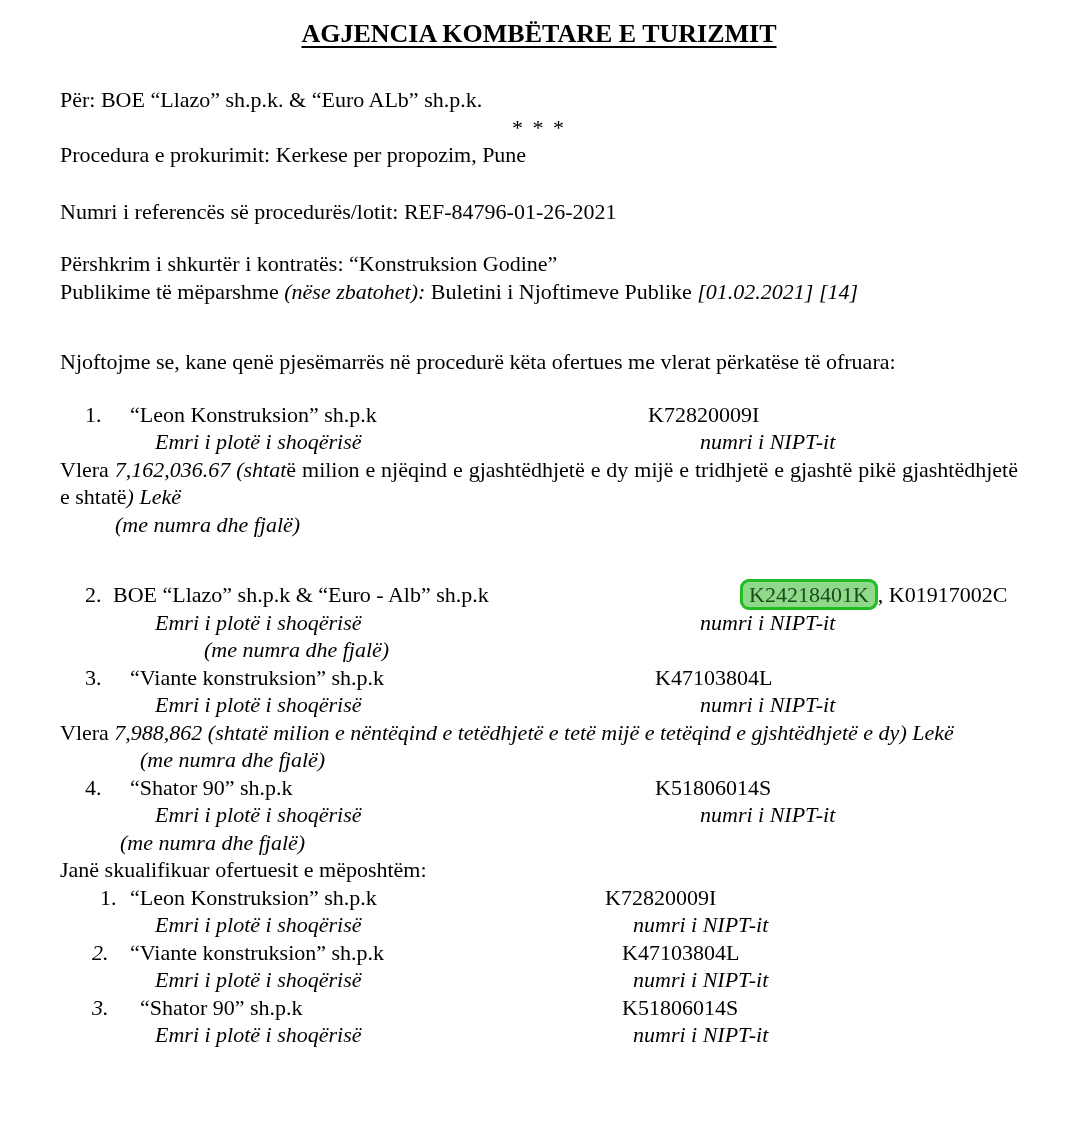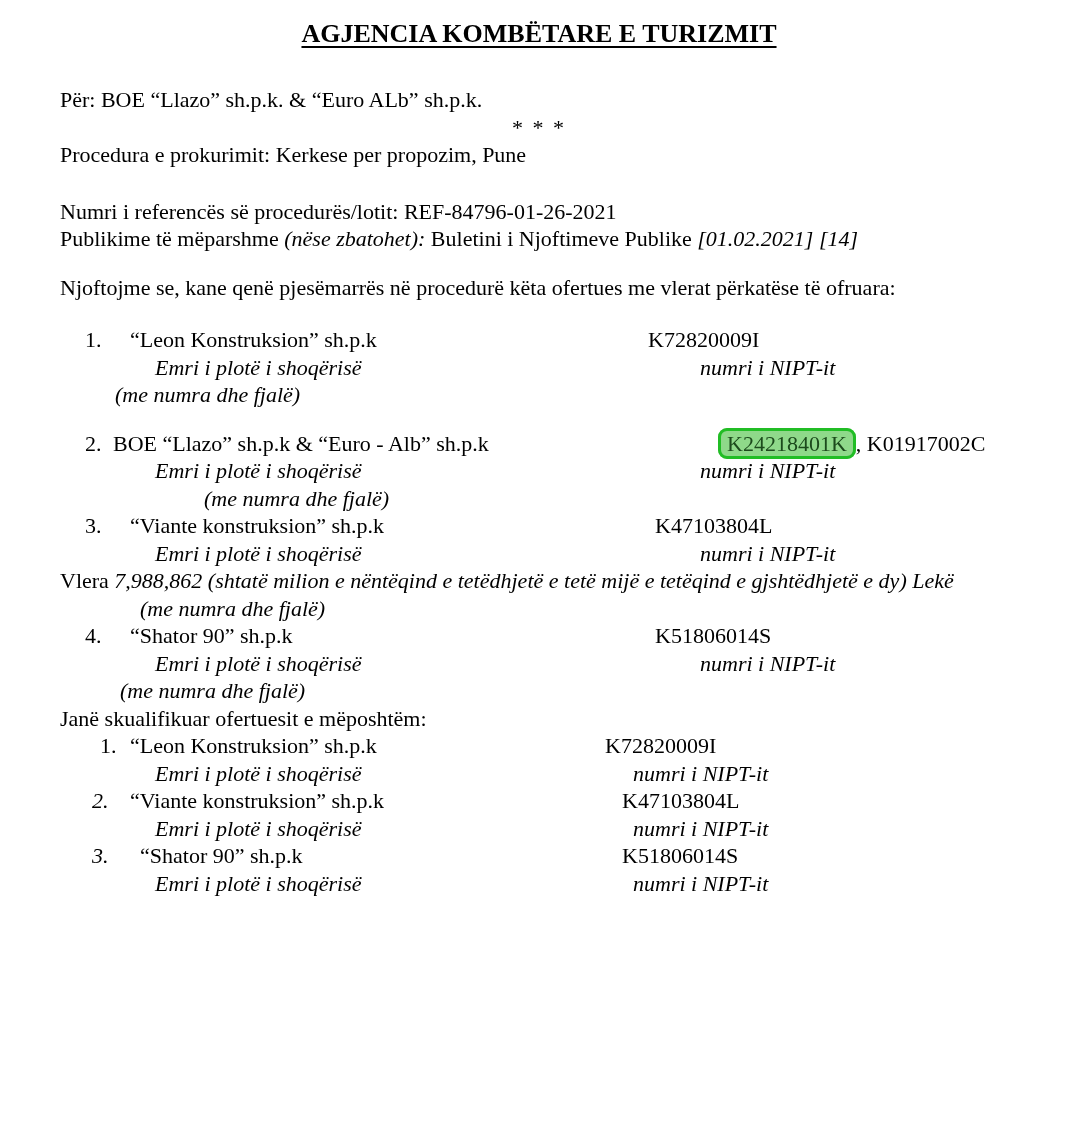--- a/index.html
+++ b/index.html
@@ -24,21 +24,21 @@
     line-height: 32px;
   }
   .title span {
     text-decoration: underline;
     text-decoration-thickness: 2px;
     text-underline-offset: 4px;
   }
 
   p { margin: 0; white-space: pre-wrap; }
   .stars { text-align: center; letter-spacing: 2px; }
-  .mt-blank  { margin-top: 21px; }
+  .mt-blank  { margin-top: 43px; }
   .mt-blank2 { margin-top: 29px; }
   .mt-blank3 { margin-top: 25px; }
   .it { font-style: italic; }
 
   .row { position: relative; }
   .num {
     display: inline-block;
     width: 45px;
     margin-left: 25px;
   }
@@ -72,40 +72,42 @@
   <div class="content">
 
     <h1 class="title"><span>AGJENCIA KOMBËTARE E TURIZMIT</span></h1>
 
     <p>Për: BOE “Llazo” sh.p.k. &amp; “Euro ALb” sh.p.k.</p>
     <p class="stars">* * *</p>
     <p>Procedura e prokurimit: Kerkese per propozim, Pune</p>
 
     <p class="mt-blank2">Numri i referencës së procedurës/lotit: REF-84796-01-26-2021</p>
 
+    <p class="mt-blank3">Përshkrim i shkurtër i kontratës: “Konstruksion Godine”</p>
     <p><span>Publikime të mëparshme </span><span class="it">(nëse zbatohet):</span><span> Buletini i Njoftimeve Publike </span><span class="it">[01.02.2021] [14]</span></p>
 
     <p class="mt-blank">Njoftojme se, kane qenë pjesëmarrës në procedurë këta ofertues me vlerat përkatëse të ofruara:</p>
 
     <div class="mt-blank3">
       <div class="row">
         <span class="num">1.</span><span>“Leon Konstruksion” sh.p.k</span>
         <span class="nipt nipt-s1">K72820009I</span>
       </div>
       <div class="row labels">
         <span class="lbl-company">Emri i plotë i shoqërisë</span>
         <span class="nipt lblnipt-s1">numri i NIPT-it</span>
       </div>
+      <p class="vlera"><span>Vlera </span><span class="it">7,162,036.67 (shtat</span><span>ë milion e njëqind e gjashtëdhjetë e dy mijë e tridhjetë e gjashtë pikë gjashtëdhjetë e shtatë</span><span class="it">) Lekë</span></p>
       <p class="it" style="margin-left:55px">(me numra dhe fjalë)</p>
     </div>
 
     <div class="mt-blank">
       <div class="row">
         <span class="num narrow">2.</span><span>BOE “Llazo” sh.p.k &amp; “Euro - Alb” sh.p.k</span>
-        <span class="nipt" style="left:658px"><span class="hl-box">K24218401K</span><span>, K01917002C</span></span>
+        <span class="nipt" style="left:680px"><span class="hl-box">K24218401K</span><span>, K01917002C</span></span>
       </div>
       <div class="row labels">
         <span class="lbl-company">Emri i plotë i shoqërisë</span>
         <span class="nipt lblnipt-s1">numri i NIPT-it</span>
       </div>
       <p class="it" style="margin-left:144px">(me numra dhe fjalë)</p>
     </div>
 
     <div>
       <div class="row">

